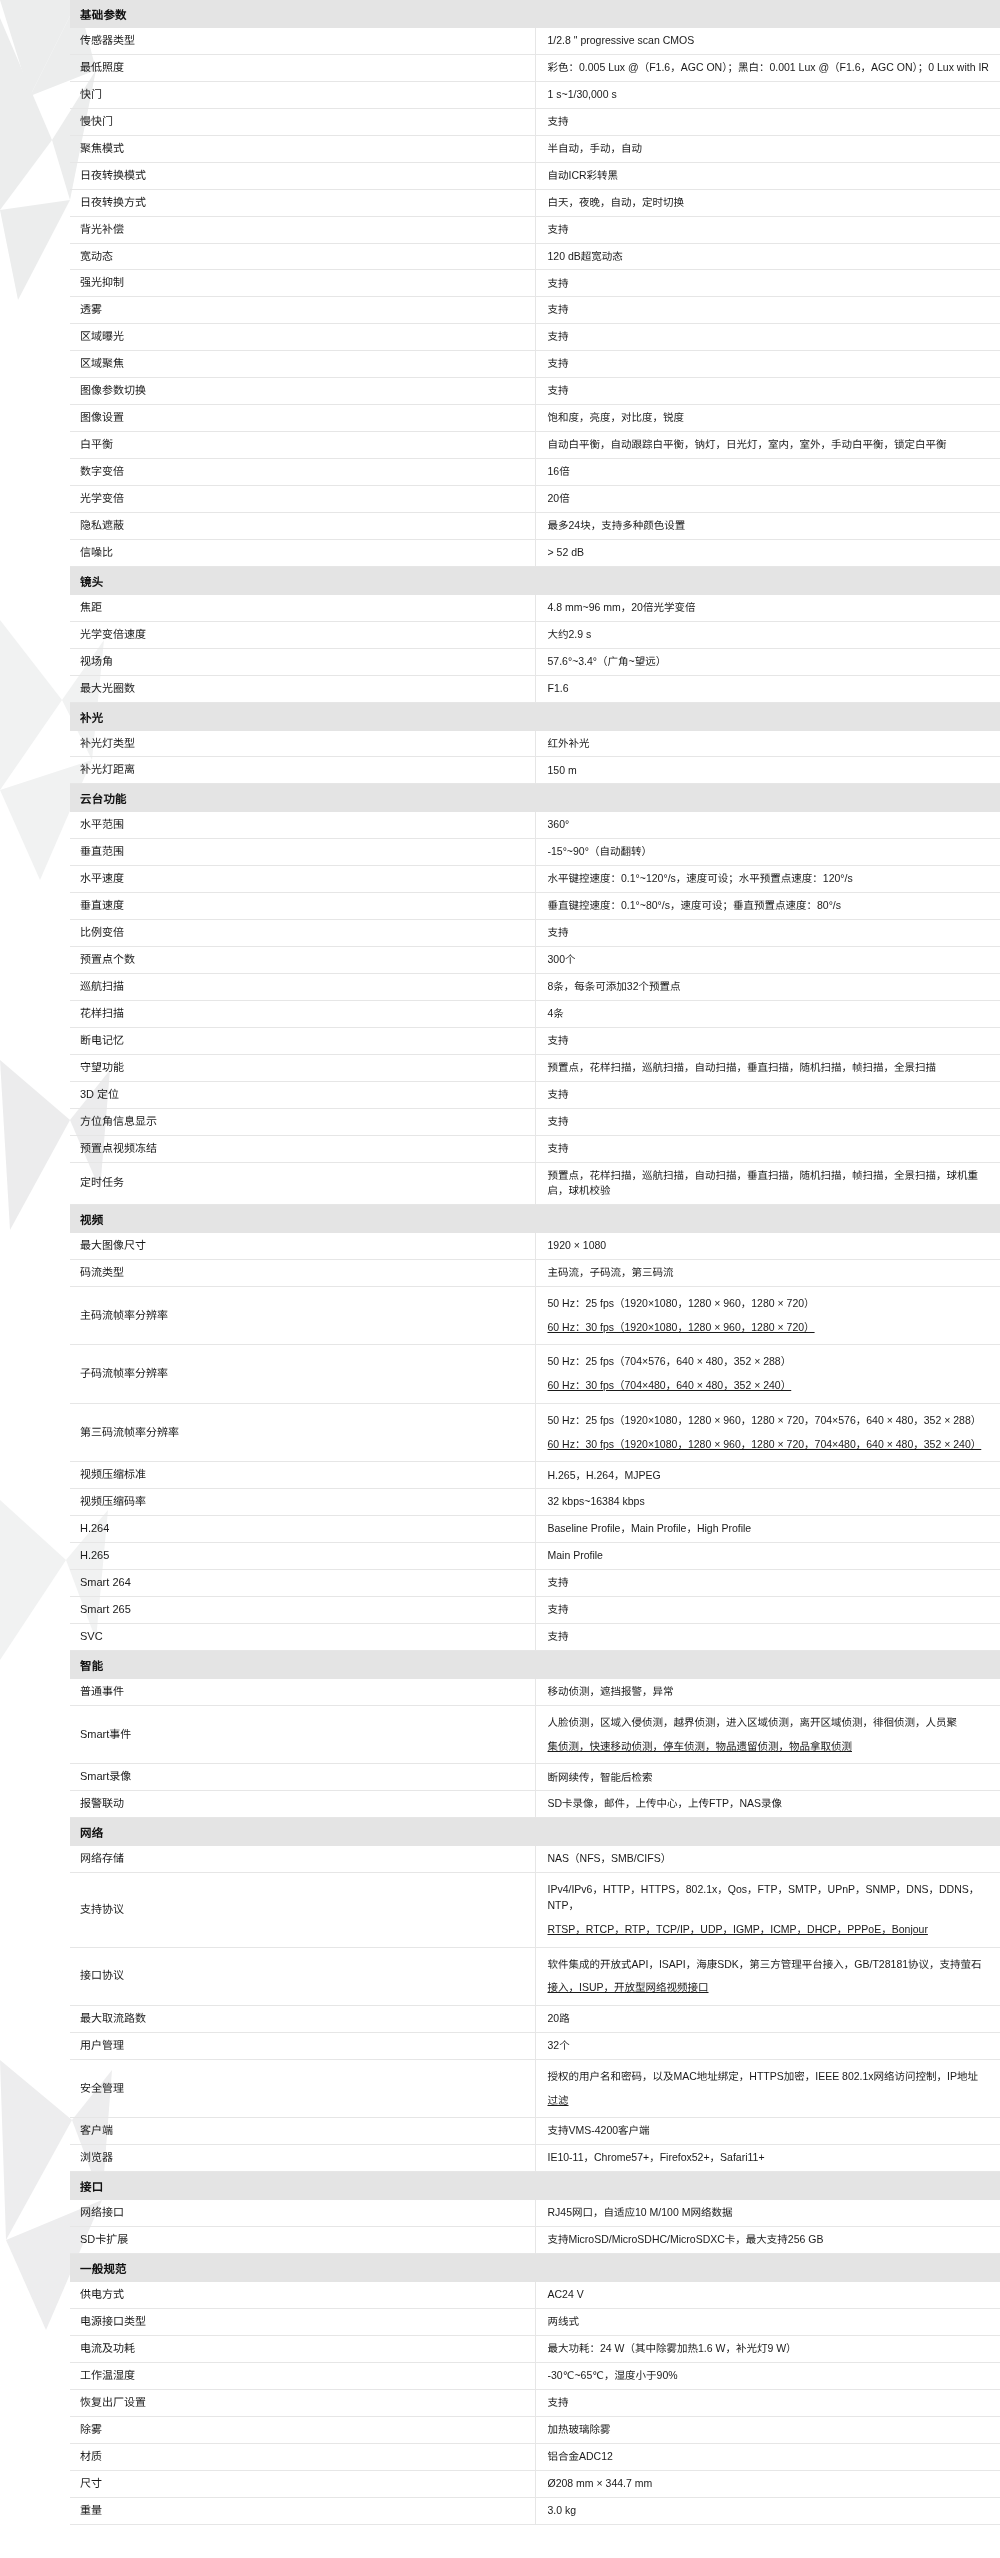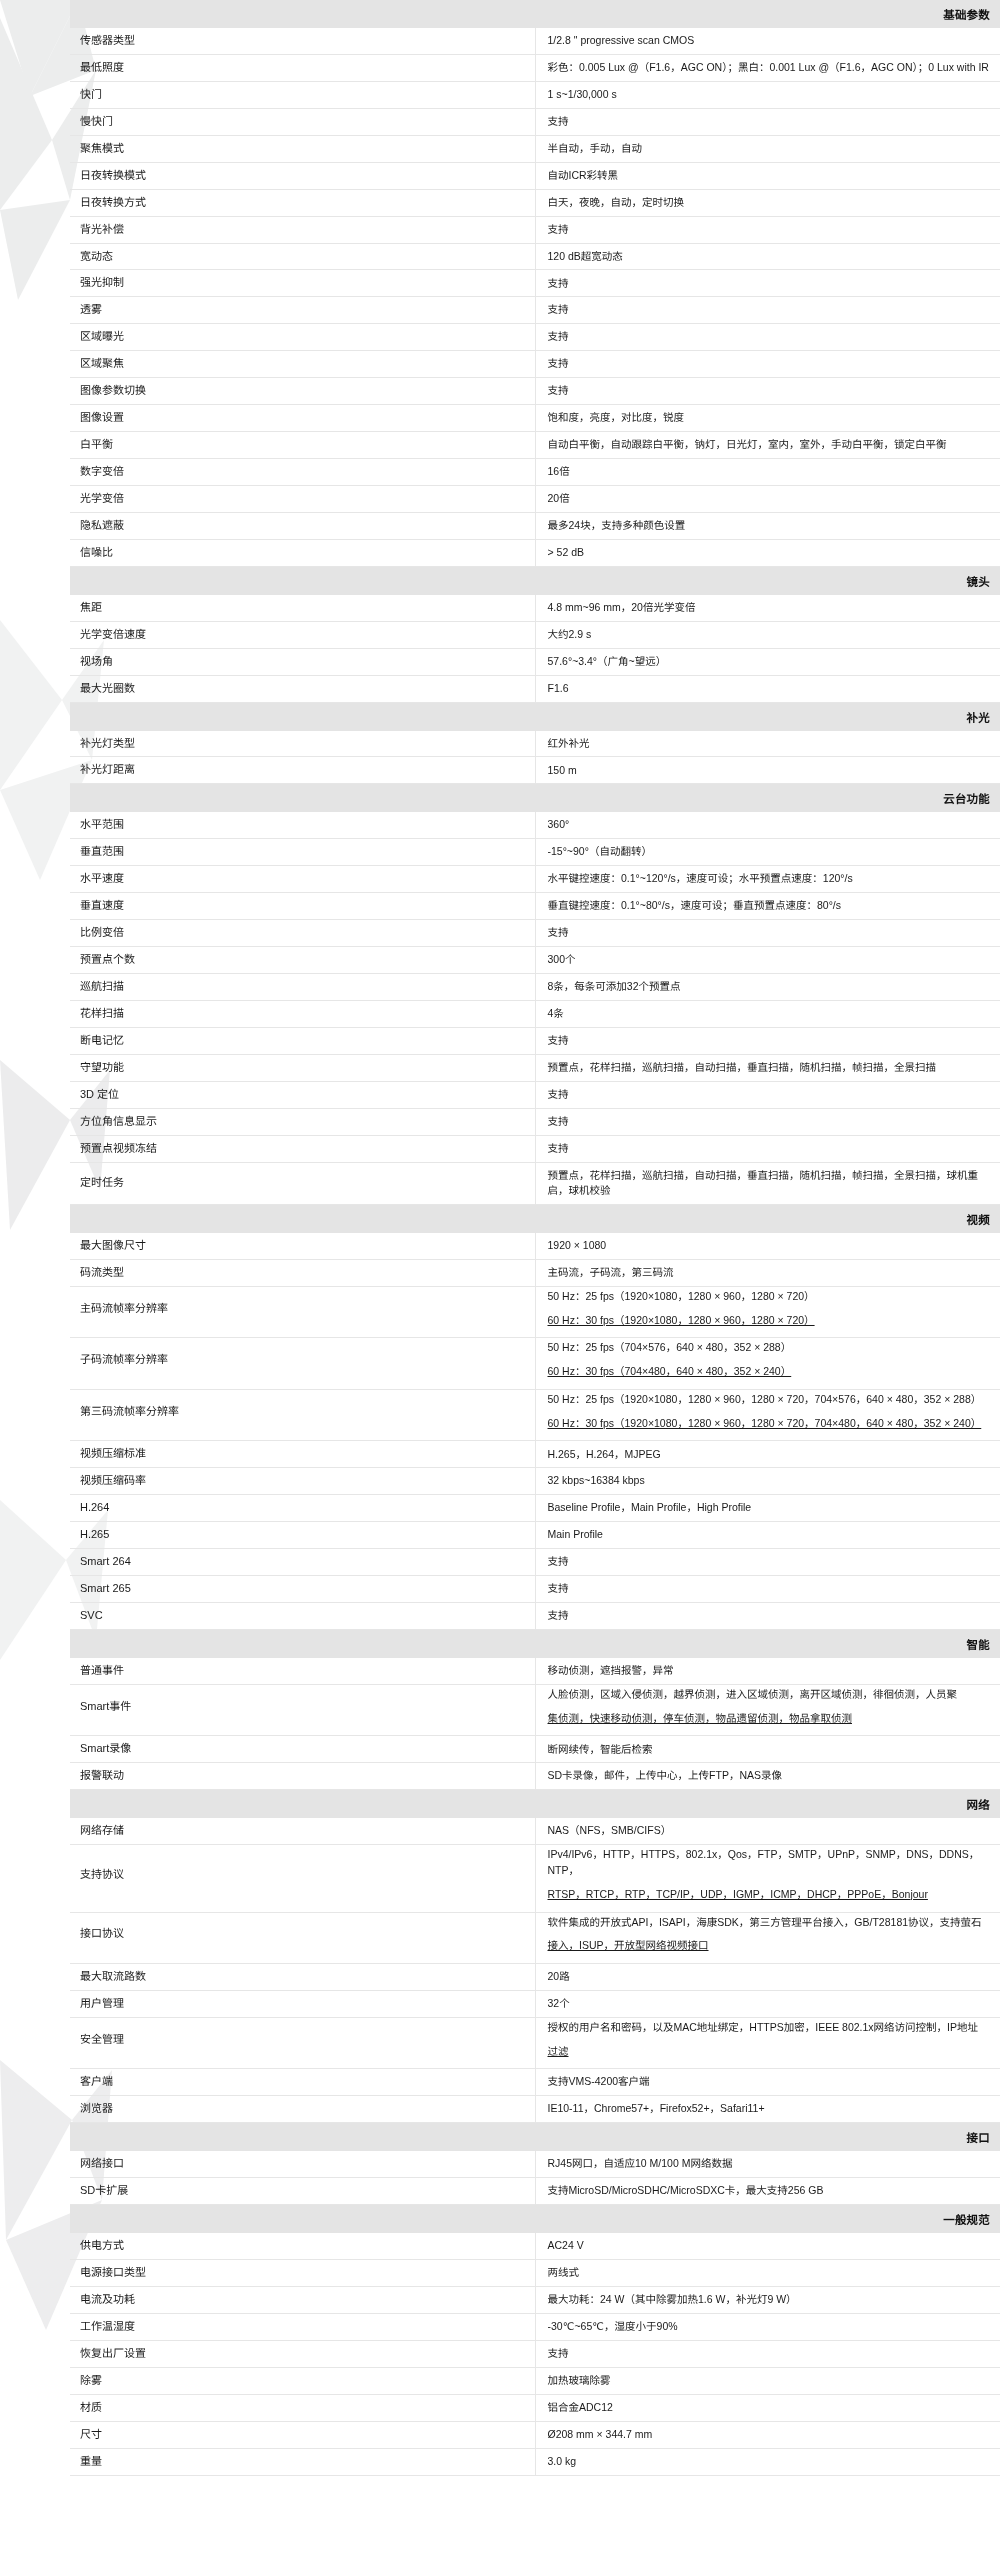--- a/index.html
+++ b/index.html
@@ -44,21 +44,20 @@
   }
 
   table.spec tr.section-row > td {
     background: #e4e4e4;
     font-weight: bold;
     font-size: 11.5px;
     padding: 6px 10px 6px 10px;
     color: #111;
     border: none;
     letter-spacing: 0.2px;
-    text-align: right;
   }
 
   table.spec td.key {
     width: 248px;
     padding: 5px 10px 5px 10px;
     border-bottom: 1px solid #e6e6e6;
     border-right: 1px solid #e6e6e6;
     vertical-align: middle;
     color: #1a1a1a;
     font-size: 11px;
@@ -69,21 +68,21 @@
     padding: 5px 10px 5px 12px;
     border-bottom: 1px solid #e6e6e6;
     vertical-align: middle;
     color: #1a1a1a;
     font-size: 10.5px;
     line-height: 1.5;
   }
 
   table.spec tr.tall td.key,
   table.spec tr.tall td.val {
-    padding-top: 0;
+    padding-top: 7px;
     padding-bottom: 7px;
   }
 
   .val .line {
     display: block;
     padding: 2px 0;
   }
 
   .val .line + .line {
     margin-top: 4px;

